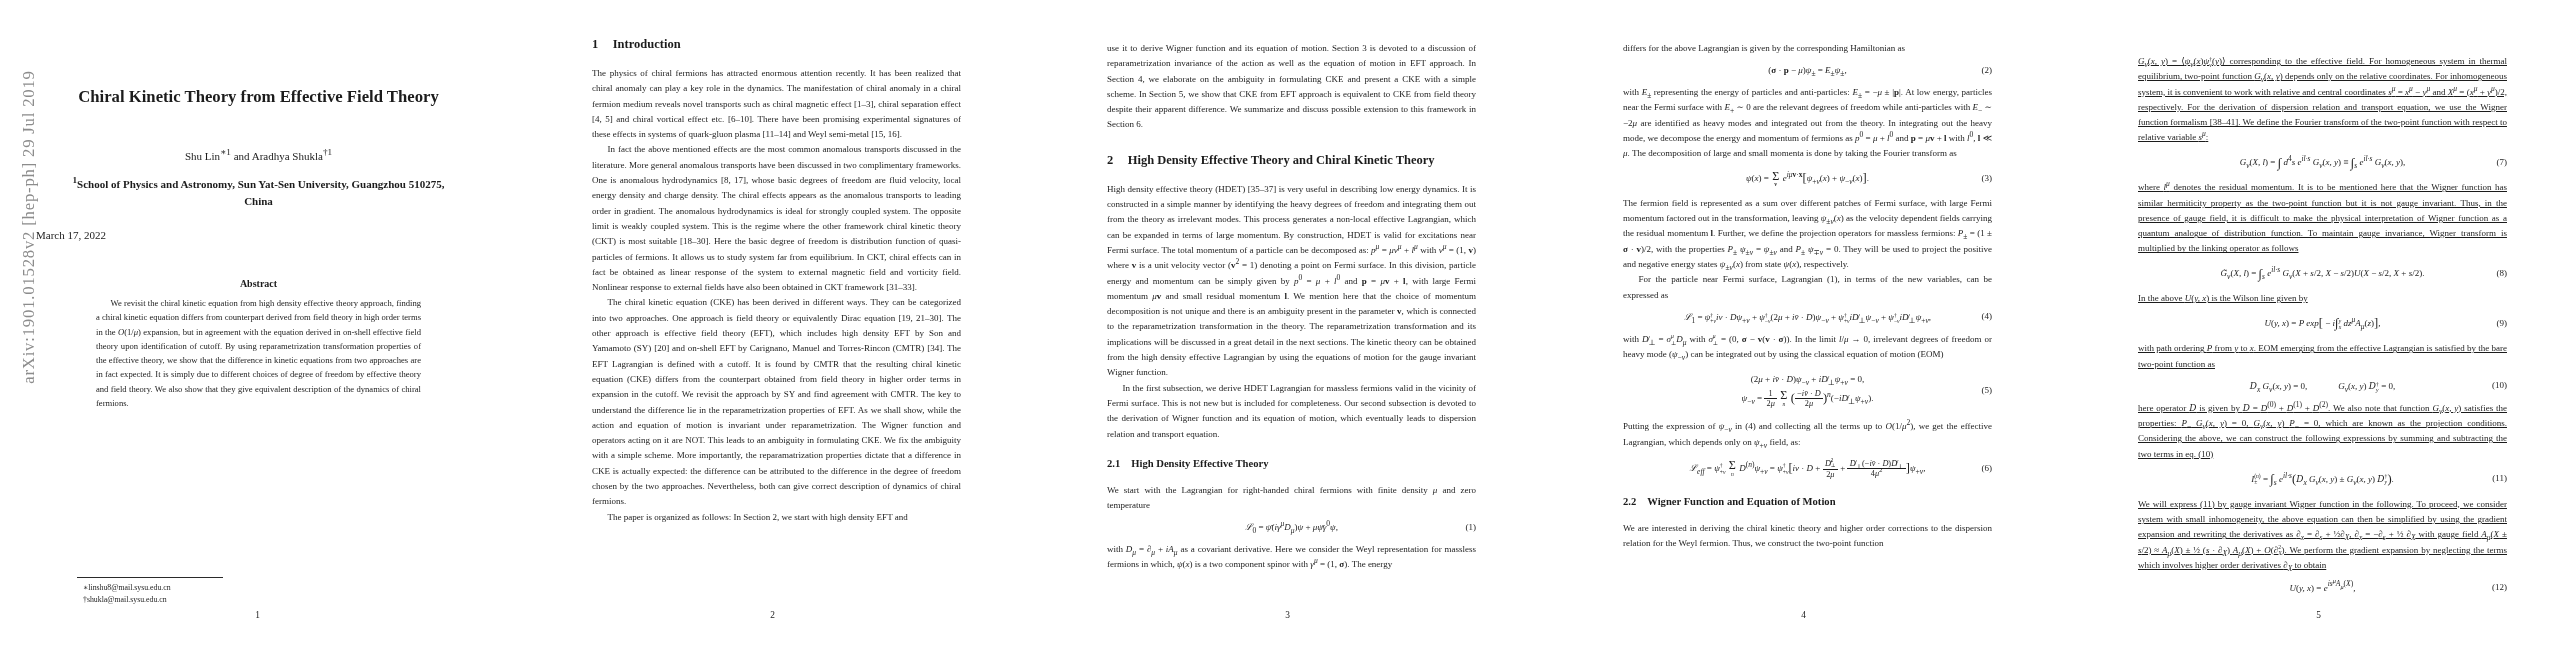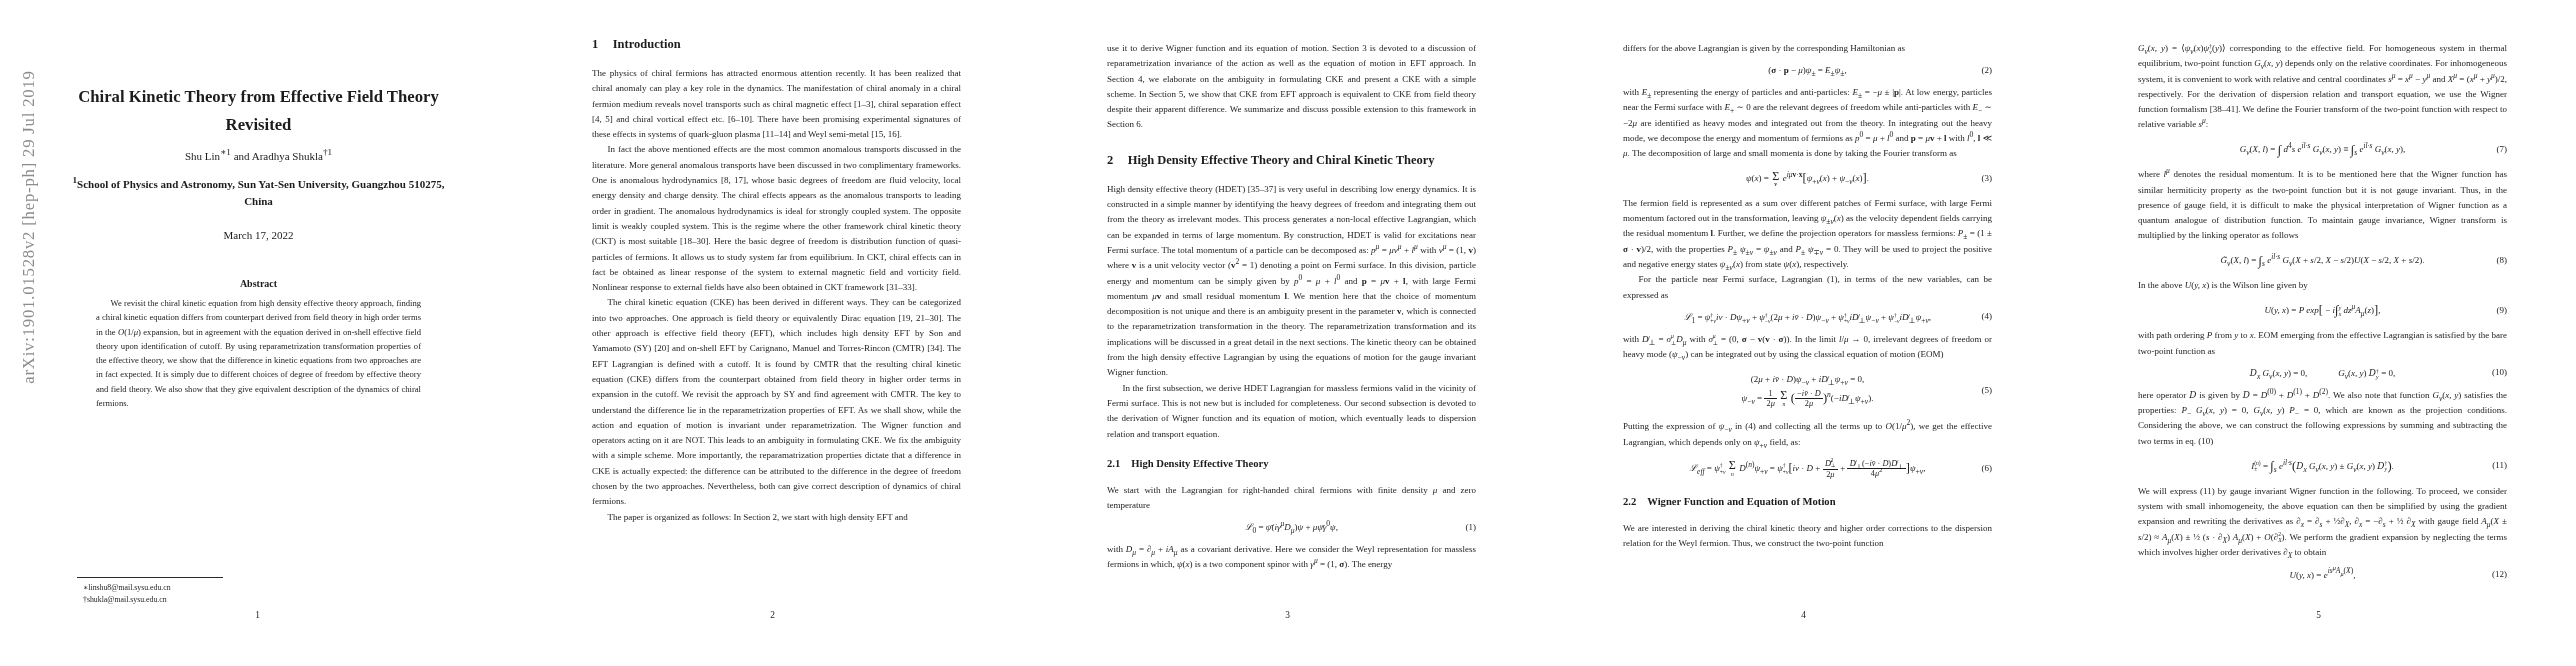--- a/index.html
+++ b/index.html
@@ -15,34 +15,34 @@
   .watermark{
     position:absolute;left:29px;top:227px;transform:translate(-50%,-50%) rotate(-90deg);
     white-space:nowrap;font-size:16.7px;color:#8c8c8c;letter-spacing:0.8px;
   }
 
   
   .title{position:absolute;top:83px;left:36px;width:445px;text-align:center;
     font-size:16.7px;font-weight:bold;line-height:28px;}
   .authors{position:absolute;top:150px;left:36px;width:445px;text-align:center;font-size:11px;}
   .affiliation{position:absolute;top:176px;left:36px;width:445px;text-align:center;font-size:11px;line-height:17px;font-weight:bold;}
-  .date{position:absolute;top:229px;left:36px;width:445px;text-align:center;font-size:11px;}
+  .date{position:absolute;top:229px;left:36px;width:445px;font-size:11px;}
   .abstract-heading{position:absolute;top:278px;left:36px;width:445px;text-align:center;font-size:10px;font-weight:bold;}
   .abstract{position:absolute;top:296px;left:96px;width:325px;font-size:8.6px;line-height:14.3px;
     text-align:justify;text-indent:14.5px;}
   .fnrule{position:absolute;top:577px;left:77px;width:146px;border-top:1.1px solid #2a2a2a;}
   .footnotes{position:absolute;top:582px;left:83px;font-size:7.8px;line-height:11.7px;}
   .pagenum{position:absolute;top:610px;left:0;width:100%;text-align:center;font-size:9.4px;}
 
   
   .page-body{position:absolute;left:77px;top:0;width:369px;font-size:9px;line-height:15.3px;text-align:justify;}
   #page-2 .page-body{padding-top:36px;}
   #page-3 .page-body{padding-top:41px;}
   #page-4 .page-body{padding-top:41px;}
-  #page-5 .page-body{padding-top:41px;}
+  #page-5 .page-body{padding-top:54px;text-decoration:underline;}
   .page-body p{margin:0;}
   .page-body p.indent{text-indent:15.6px;}
   .h1{font-size:12.5px;font-weight:bold;margin:19px 0 13.3px;text-align:left;line-height:16.7px;}
   #page-2 .h1:first-child{margin-top:0;}
   .h1 .num{margin-right:14.5px;}
   .h2{font-size:10.6px;font-weight:bold;margin:15.6px 0 11px;text-align:left;line-height:14.5px;}
   .h2 .num{margin-right:11px;}
 
   
   .eq{position:relative;margin:7.8px 0;text-align:center;line-height:1.45;}
@@ -63,21 +63,20 @@
   .qq{display:inline-block;width:31px;}
   sup,sub{line-height:0;}
 </style>
 </head>
 <body>
 
 <div class="page" id="page-1">
   <div class="watermark">arXiv:1901.01528v2  [hep-ph]  29 Jul 2019</div>
   <div class="title">
     <div>Chiral Kinetic Theory from Effective Field Theory</div>
-    <div>Revisited</div>
   </div>
   <div class="authors">Shu Lin<sup>∗1</sup> and Aradhya Shukla<sup>†1</sup></div>
   <div class="affiliation"><sup>1</sup>School of Physics and Astronomy, Sun Yat-Sen University, Guangzhou 510275,<br>China</div>
   <div class="date">March 17, 2022</div>
   <div class="abstract-heading">Abstract</div>
   <div class="abstract">We revisit the chiral kinetic equation from high density effective theory approach, finding a chiral kinetic equation differs from counterpart derived from field theory in high order terms in the <i>O</i>(1/<i>μ</i>) expansion, but in agreement with the equation derived in on-shell effective field theory upon identification of cutoff. By using reparametrization transformation properties of the effective theory, we show that the difference in kinetic equations from two approaches are in fact expected. It is simply due to different choices of degree of freedom by effective theory and field theory. We also show that they give equivalent description of the dynamics of chiral fermions.</div>
   <div class="fnrule"></div>
   <div class="footnotes">
     <div>∗linshu8@mail.sysu.edu.cn</div>
     <div>†shukla@mail.sysu.edu.cn</div>

